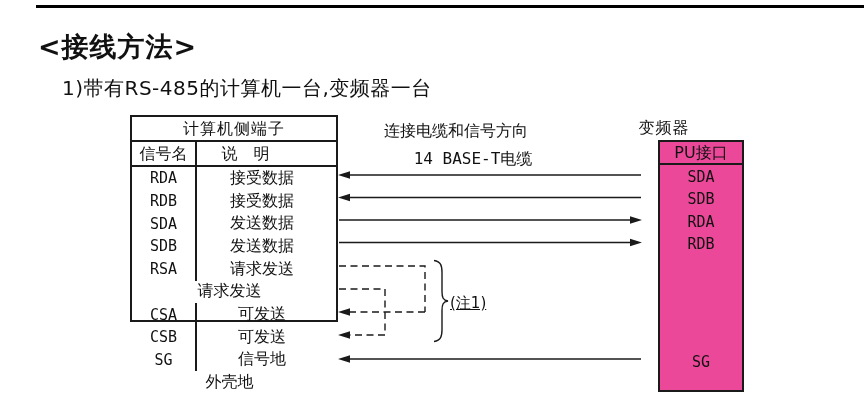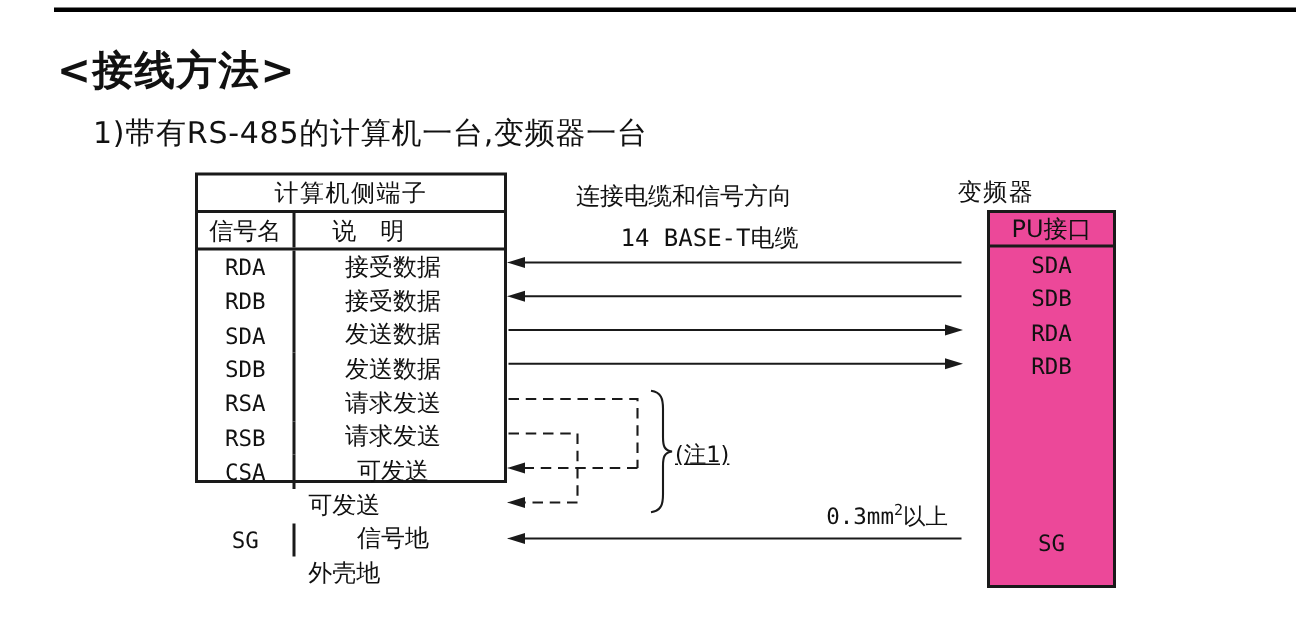--- a/index.html
+++ b/index.html
@@ -75,28 +75,28 @@
       </div>
       <div class="trow">
         <div class="col-sig mono">SDB</div>
         <div class="col-desc">发送数据</div>
       </div>
       <div class="trow">
         <div class="col-sig mono">RSA</div>
         <div class="col-desc">请求发送</div>
       </div>
       <div class="trow">
-        <div class="col-sig mono">RSB</div>
         <div class="col-desc">请求发送</div>
       </div>
       <div class="trow">
         <div class="col-sig mono">CSA</div>
         <div class="col-desc">可发送</div>
       </div>
       <div class="trow">
+        <div class="col-sig mono">CSB</div>
         <div class="col-desc">可发送</div>
       </div>
       <div class="trow">
         <div class="col-sig mono">SG</div>
         <div class="col-desc">信号地</div>
       </div>
       <div class="trow">
         <div class="col-desc">外壳地</div>
       </div>
     </div>
@@ -108,21 +108,20 @@
     <span class="term mono" style="top:24px;">SDA</span>
     <span class="term mono" style="top:46px;">SDB</span>
     <span class="term mono" style="top:69px;">RDA</span>
     <span class="term mono" style="top:91px;">RDB</span>
     <span class="term mono" style="top:209px;">SG</span>
   </div>
 
   <div class="abs dir-label">连接电缆和信号方向</div>
   <div class="abs cable-label mono">14 BASE-T电缆</div>
   <div class="abs note-label">(注1)</div>
-  <div class="abs wire-label"><span class="mono">0.3mm</span><span class="sup mono">2</span><span>以上</span></div>
 
   <svg class="overlay" viewBox="0 0 864 413" xmlns="http://www.w3.org/2000/svg">
 
     <line class="wire" x1="349" y1="175" x2="641" y2="175"></line>
     <polygon class="head" points="338,175 350,171.3 350,178.7"></polygon>
 
     <line class="wire" x1="349" y1="197.5" x2="641" y2="197.5"></line>
     <polygon class="head" points="338,197.5 350,193.8 350,201.2"></polygon>
 
     <line class="wire" x1="339" y1="220" x2="631" y2="220"></line>

